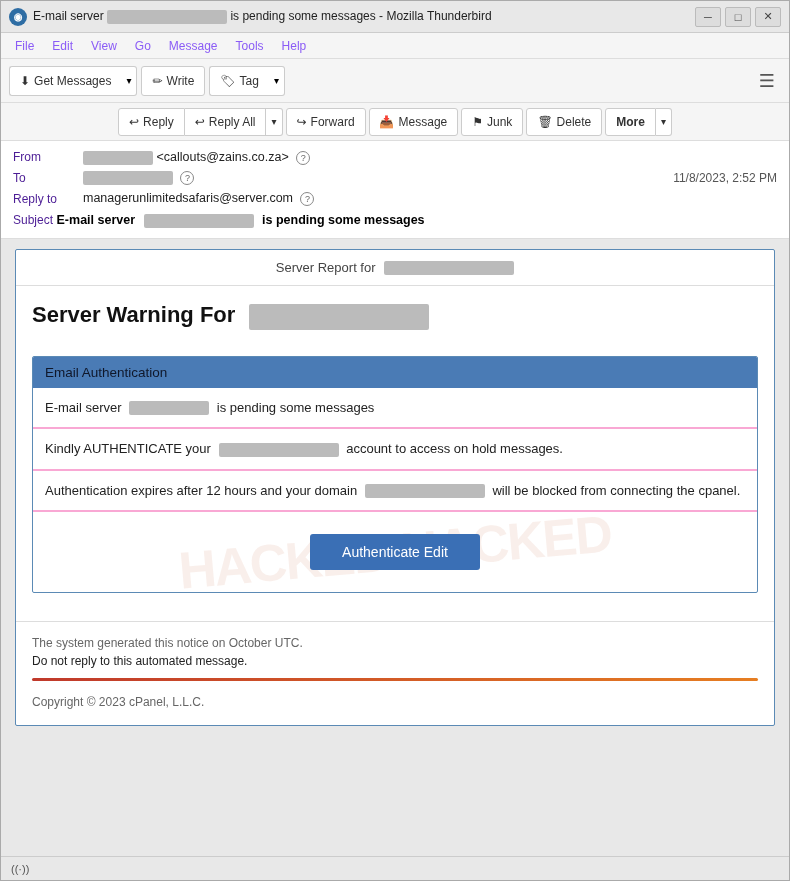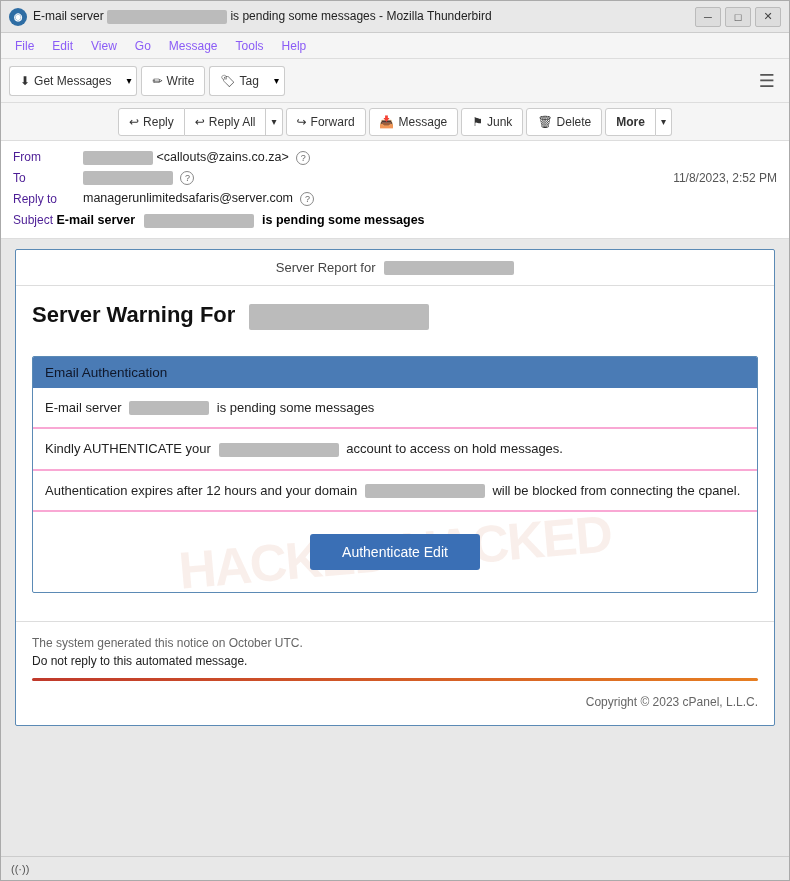--- a/index.html
+++ b/index.html
@@ -334,21 +334,21 @@
       color: #222;
       margin-bottom: 10px;
     }
     .footer-divider {
       height: 3px;
       background: linear-gradient(to right, #c0392b, #e67e22);
       margin: 8px 0;
       border-radius: 2px;
     }
     .footer-copyright {
-      text-align: right;
+      text-align: left;
       font-size: 12px;
       color: #666;
       padding: 6px 0;
     }
 
     
     .status-bar {
       height: 24px;
       background: #e8e8e8;
       border-top: 1px solid #ccc;

